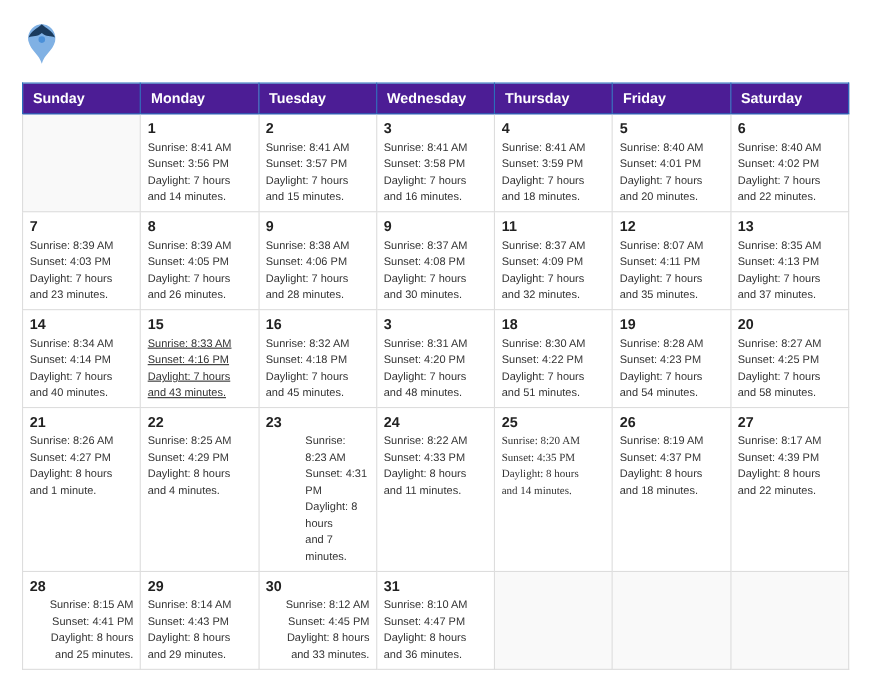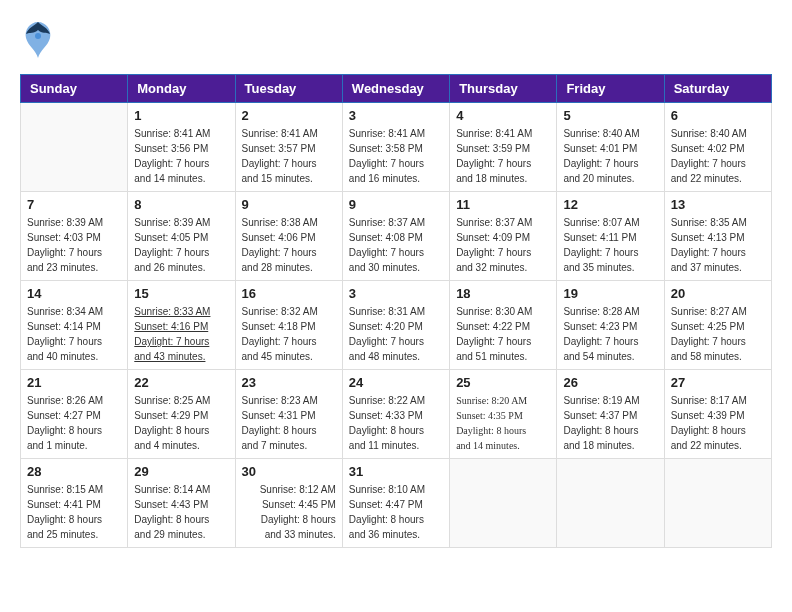--- a/index.html
+++ b/index.html
@@ -281,21 +281,21 @@
         </td>
         <td>
           <div class="day-number">22</div>
           <div class="day-info" style="white-space: pre-line;">Sunrise: 8:25 AM
 Sunset: 4:29 PM
 Daylight: 8 hours
 and 4 minutes.</div>
         </td>
         <td>
           <div class="day-number">23</div>
-          <div class="day-info" style="white-space: pre-line;">Sunrise: 8:23 AM
+          <div class="day-info" style="white-space: pre-line; margin-left: 36px;">Sunrise: 8:23 AM
 Sunset: 4:31 PM
 Daylight: 8 hours
 and 7 minutes.</div>
         </td>
         <td>
           <div class="day-number">24</div>
           <div class="day-info" style="white-space: pre-line;">Sunrise: 8:22 AM
 Sunset: 4:33 PM
 Daylight: 8 hours
 and 11 minutes.</div>
@@ -318,21 +318,21 @@
           <div class="day-number">27</div>
           <div class="day-info" style="white-space: pre-line;">Sunrise: 8:17 AM
 Sunset: 4:39 PM
 Daylight: 8 hours
 and 22 minutes.</div>
         </td>
       </tr>
       <tr>
         <td>
           <div class="day-number">28</div>
-          <div class="day-info" style="white-space: pre-line;">Sunrise: 8:15 AM
+          <div class="day-info" style="white-space: pre-line; text-align: right;">Sunrise: 8:15 AM
 Sunset: 4:41 PM
 Daylight: 8 hours
 and 25 minutes.</div>
         </td>
         <td>
           <div class="day-number">29</div>
           <div class="day-info" style="white-space: pre-line;">Sunrise: 8:14 AM
 Sunset: 4:43 PM
 Daylight: 8 hours
 and 29 minutes.</div>

